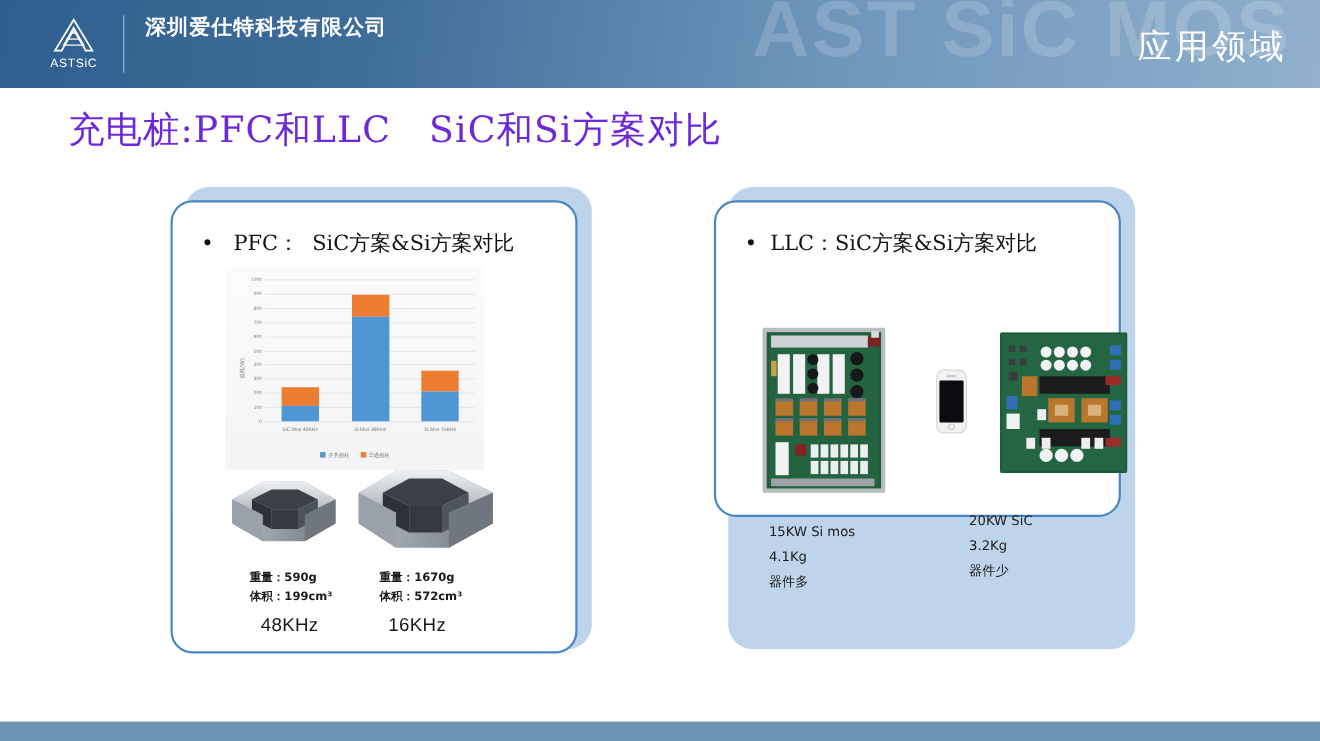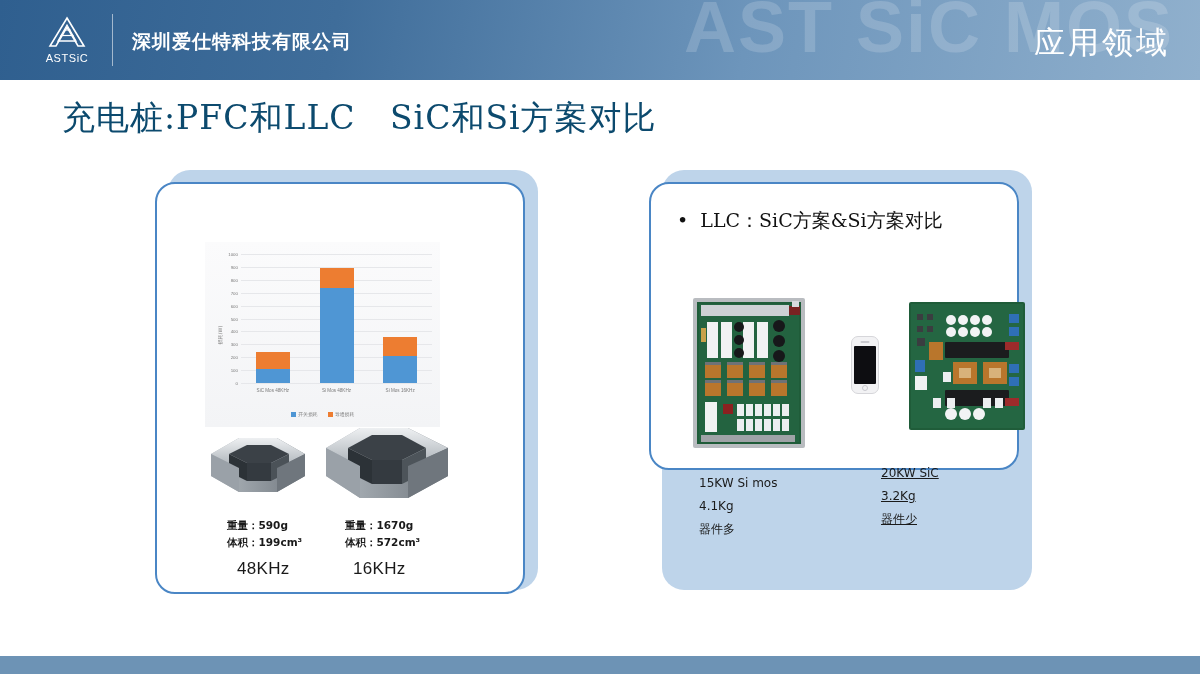--- a/index.html
+++ b/index.html
@@ -32,36 +32,36 @@
   .logo-mark { width: 40px; height: 32px; }
   .logo-text {
     color: #ffffff; font-size: 11px; letter-spacing: .6px; margin-top: 4px;
     font-family: "Liberation Sans", sans-serif;
   }
   .header-divider {
     position: absolute; left: 112px; top: 14px; width: 1px; height: 52px;
     background: rgba(255,255,255,0.55);
   }
   .company-block {
-    position: absolute; left: 132px; top: 28px;
+    position: absolute; left: 132px; top: 13px;
     color: #ffffff;
-    font-family: Liberation Sans, sans-serif;
+    font-family: Liberation Mono, monospace;
   }
   .company-name { font-size: 19px; font-weight: bold; letter-spacing: 1px; line-height: 1.45; }
   .company-sub  { font-size: 17px; font-weight: bold; letter-spacing: .6px; line-height: 1.45; }
   .header-title {
     position: absolute; right: 30px; top: 22px;
     color: #ffffff; font-size: 31px; letter-spacing: 3px;
     font-family: "DejaVu Sans", "Liberation Sans", sans-serif;
   }
 
   
   .slide-title {
     position: absolute; left: 62px; top: 96px;
-    font-size: 33px; color: #0c4a6e; letter-spacing: 1px; white-space: pre;
+    font-size: 33px; color: #6d28d9; letter-spacing: 1px; white-space: pre;
     font-family: "DejaVu Serif", "Liberation Serif", serif;
   }
 
   
   .card-shadow {
     position: absolute;
     background: #bed4ea;
     border-radius: 22px;
   }
   .card {
@@ -182,20 +182,21 @@
   </div>
 
   <div class="header-title">应用领域</div>
 </div>
 
 <div class="slide-title">充电桩:PFC和LLC   SiC和Si方案对比</div>
 
 <div class="card-shadow" style="left:168px; top:170px; width:370px; height:420px;"></div>
 <div class="card" style="left:155px; top:182px; width:370px; height:412px;">
 
+  <div class="card-bullet">•   PFC：  SiC方案&amp;Si方案对比</div>
 
   <div class="chart-box" style="left:48px; top:58px; width:235px; height:185px;">
 
     <div class="ylabel">损耗(W)</div>
 
     <div class="chart-plot">
 
       <div class="grid-line" style="top:0%;"></div>
       <div class="ytick" style="top:0%;">1000</div>
       <div class="grid-line" style="top:10%;"></div>
@@ -434,20 +435,20 @@
         <rect x="74" y="96" width="8" height="10"></rect>
       <rect x="86" y="96" width="8" height="10"></rect>
     </g>
   </svg>
 
   <div class="board-cap" style="left:48px; top:288px;">
     <div>15KW Si mos</div>
     <div>4.1Kg</div>
     <div>器件多</div>
   </div>
-  <div class="board-cap" style="left:230px; top:278px;text-decoration:underline;">
+  <div class="board-cap" style="left:230px; top:278px;">
     <div>20KW SiC</div>
     <div>3.2Kg</div>
     <div>器件少</div>
   </div>
 </div>
 
 <div class="footer"></div>
 
 </body></html>

